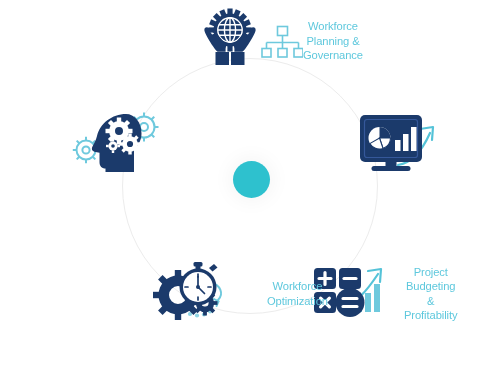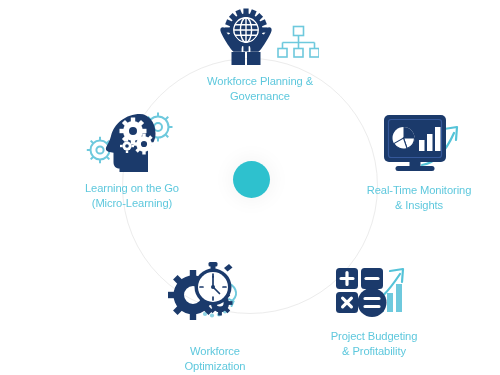--- a/index.html
+++ b/index.html
@@ -37,21 +37,21 @@
     height: 37px;
     margin-left: -18.5px;
     margin-top: -18.5px;
     border-radius: 50%;
     background: #2ec1ce;
     box-shadow: 0 0 14px 6px rgba(120,120,120,0.055);
   }
   .node {
     position: absolute;
     display: flex;
-    flex-direction: column;
+    flex-direction: row;
     align-items: center;
     justify-content: space-between;
   }
   .node-icon {
     display: block;
     line-height: 0;
   }
   .node-label {
     margin-top: 4px;
     text-align: center;
@@ -164,22 +164,20 @@
           <path d="M39.5 31 L43 41.4 A11 11 0 0 1 29.8 36.6 Z" fill="#ffffff" stroke="#1b3a6b" stroke-width="1.1"></path>
         </g>
 
         <g fill="#ffffff">
           <rect x="55" y="33" width="5.5" height="11"></rect>
           <rect x="63" y="27" width="5.5" height="17"></rect>
           <rect x="71" y="20" width="5.5" height="24"></rect>
         </g>
       </svg>
     </span>
-    <span class="node-label">Real-Time Monitoring
-&amp; Insights</span>
   </div>
 
   <div class="node" id="node-project-budgeting">
     <span class="node-icon">
       <svg width="104" height="66" viewBox="0 0 104 66" xmlns="http://www.w3.org/2000/svg">
 
         <g fill="#6ec9dd">
           <rect x="56" y="42" width="6" height="12"></rect>
           <rect x="65" y="35" width="6" height="19"></rect>
           <rect x="74" y="26" width="6" height="28"></rect>
@@ -341,17 +339,15 @@
           <circle cx="0" cy="0" r="1.8" fill="#1b3a6b"></circle>
           <g>
             <rect x="-1.2" y="-7" width="2.4" height="2.6"></rect>
             <rect x="-1.2" y="4.4" width="2.4" height="2.6"></rect>
             <rect x="-7" y="-1.2" width="2.6" height="2.4"></rect>
             <rect x="4.4" y="-1.2" width="2.6" height="2.4"></rect>
           </g>
         </g>
       </svg>
     </span>
-    <span class="node-label">Learning on the Go
-(Micro-Learning)</span>
   </div>
 
 </div>
 
 </body></html>

